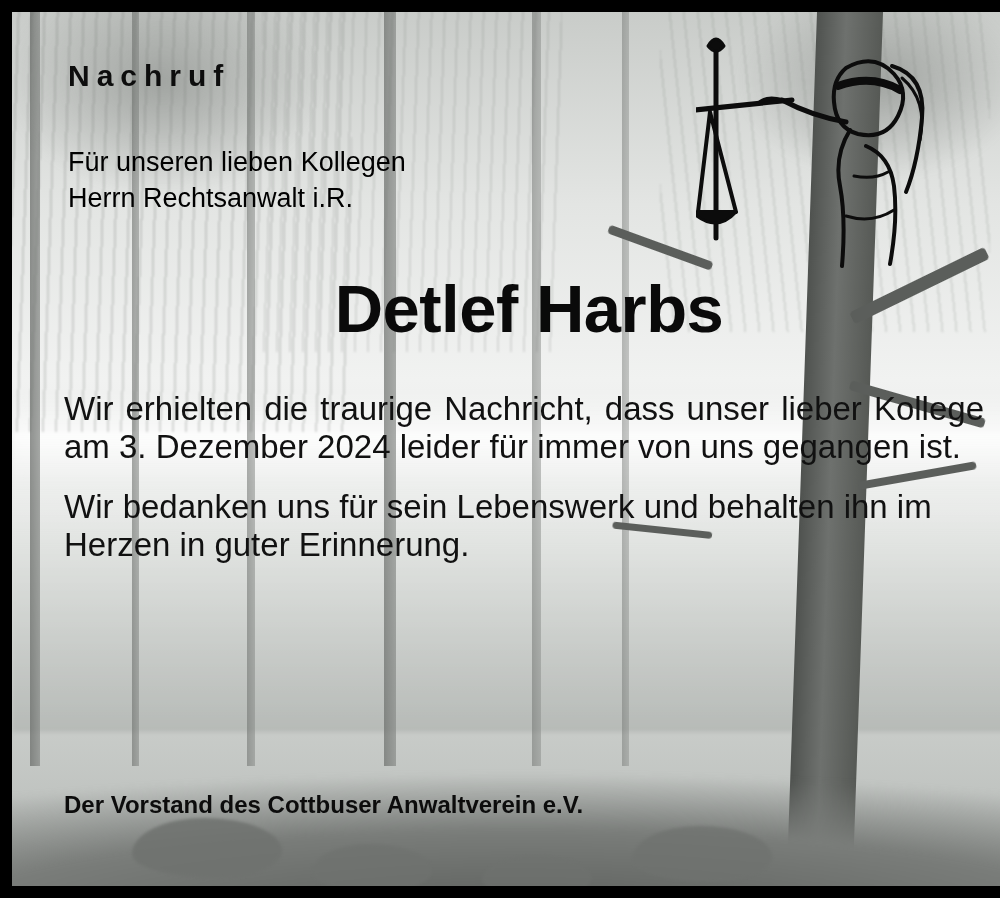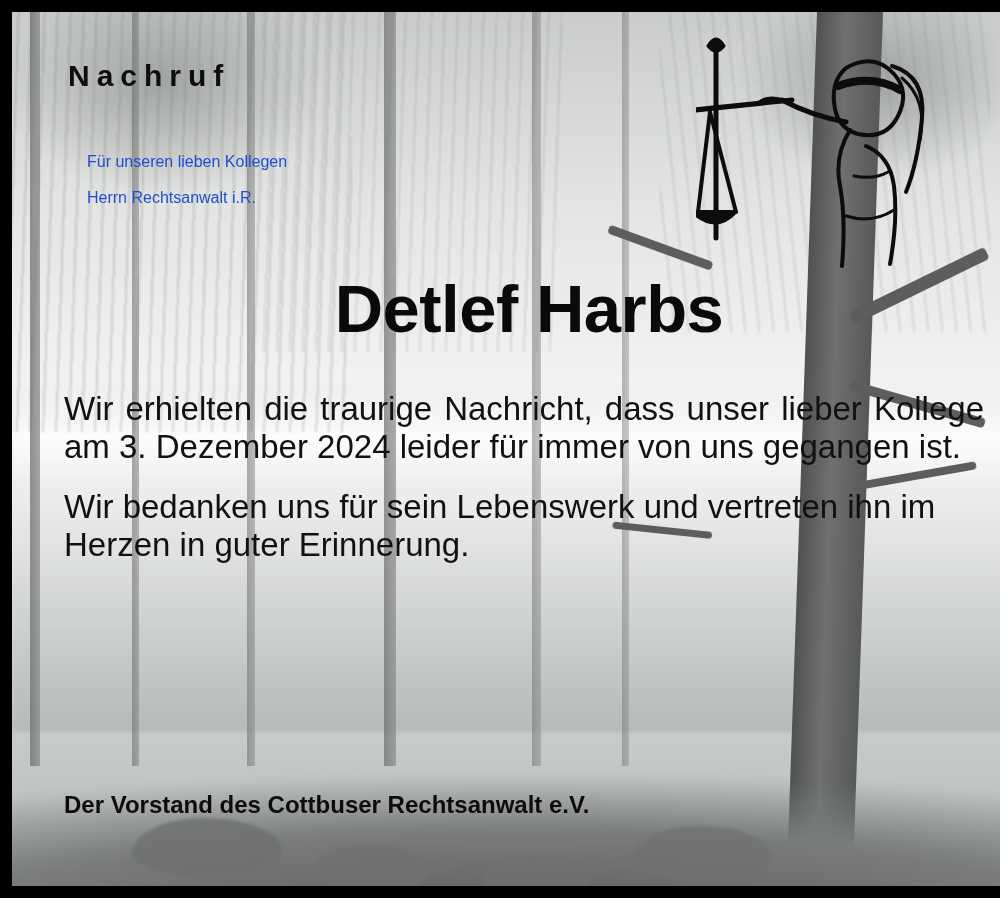--- a/index.html
+++ b/index.html
@@ -142,25 +142,24 @@
     top: 47px;
     font-size: 30px;
     font-weight: bold;
     letter-spacing: 7px;
     color: #0d0d0d;
   }
   .intro {
     position: absolute;
     left: 56px;
     top: 132px;
-    font-size: 16px;
+    font-size: 27px;
     line-height: 36px;
-    color: #1d4ed8;
+    color: #000000;
     white-space: pre-line;
-    margin-left: 19px;
   }
   .name {
     position: absolute;
     left: 16px;
     right: 0;
     top: 258px;
     text-align: center;
     font-size: 67px;
     font-weight: bold;
     letter-spacing: -0.5px;
@@ -267,20 +266,20 @@
     </div>
 
     <div class="content">
       <div class="kicker">Nachruf</div>
       <div class="intro">Für unseren lieben Kollegen
 Herrn Rechtsanwalt i.R.</div>
       <div class="name">Detlef Harbs</div>
 
       <div class="body">
         <p class="para">Wir erhielten die traurige Nachricht, dass unser lieber Kollege am 3. Dezember 2024 leider für immer von uns gegangen ist.</p>
-        <p class="para nojust">Wir bedanken uns für sein Lebenswerk und vertreten ihn im Herzen in guter Erinnerung.</p>
+        <p class="para nojust">Wir bedanken uns für sein Lebenswerk und behalten ihn im Herzen in guter Erinnerung.</p>
       </div>
 
-      <div class="signature">Der Vorstand des Cottbuser Rechtsanwalt e.V.</div>
+      <div class="signature">Der Vorstand des Cottbuser Anwaltverein e.V.</div>
     </div>
 
   </div>
 </div>
 
 </body></html>

